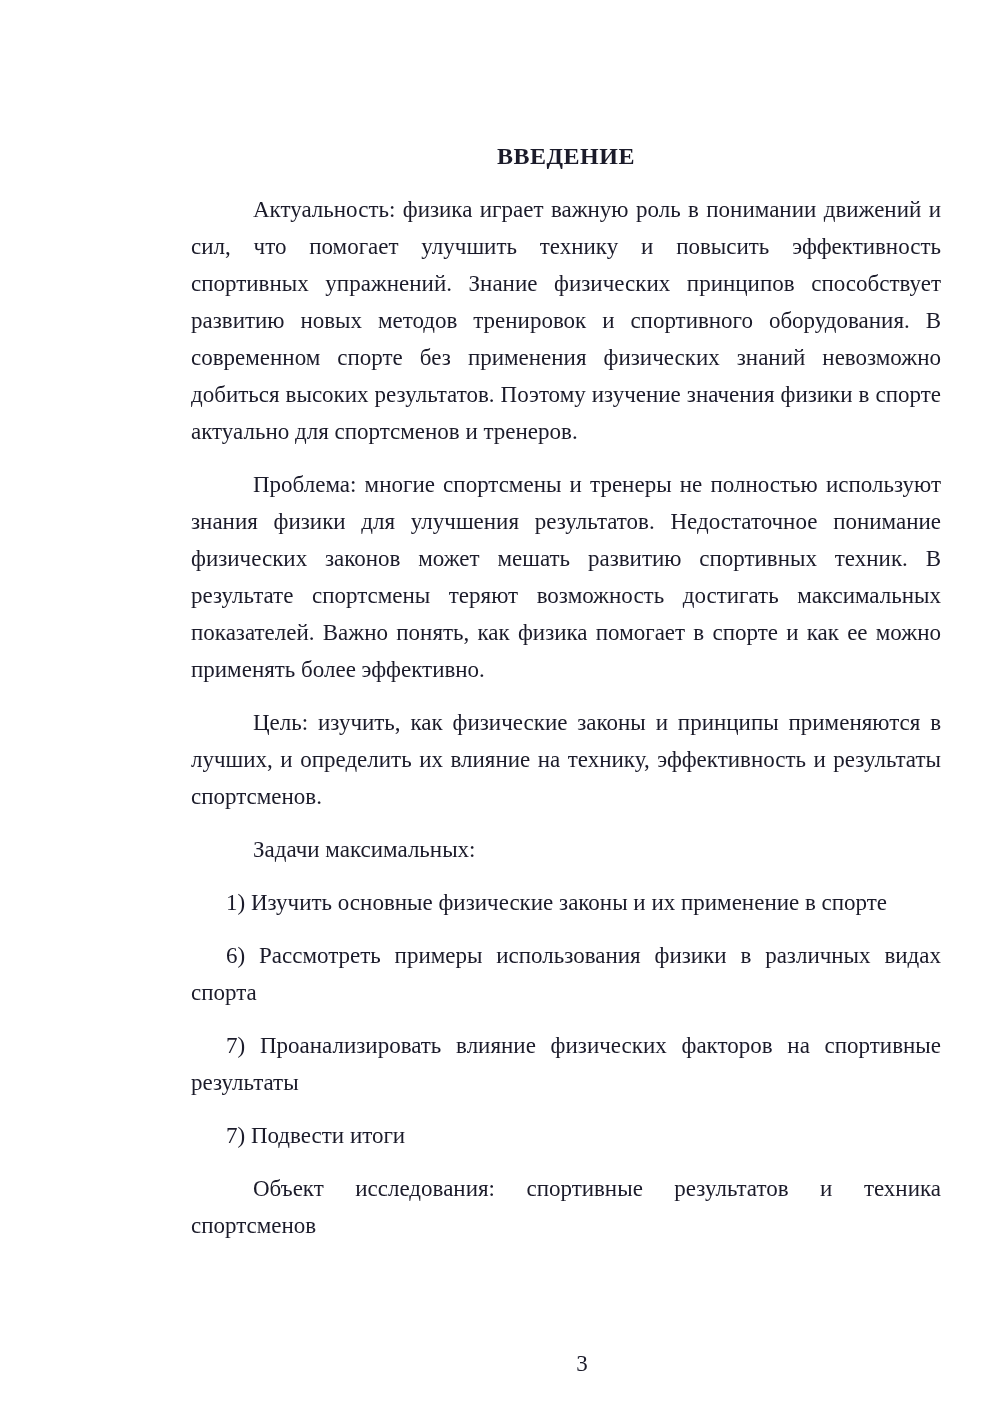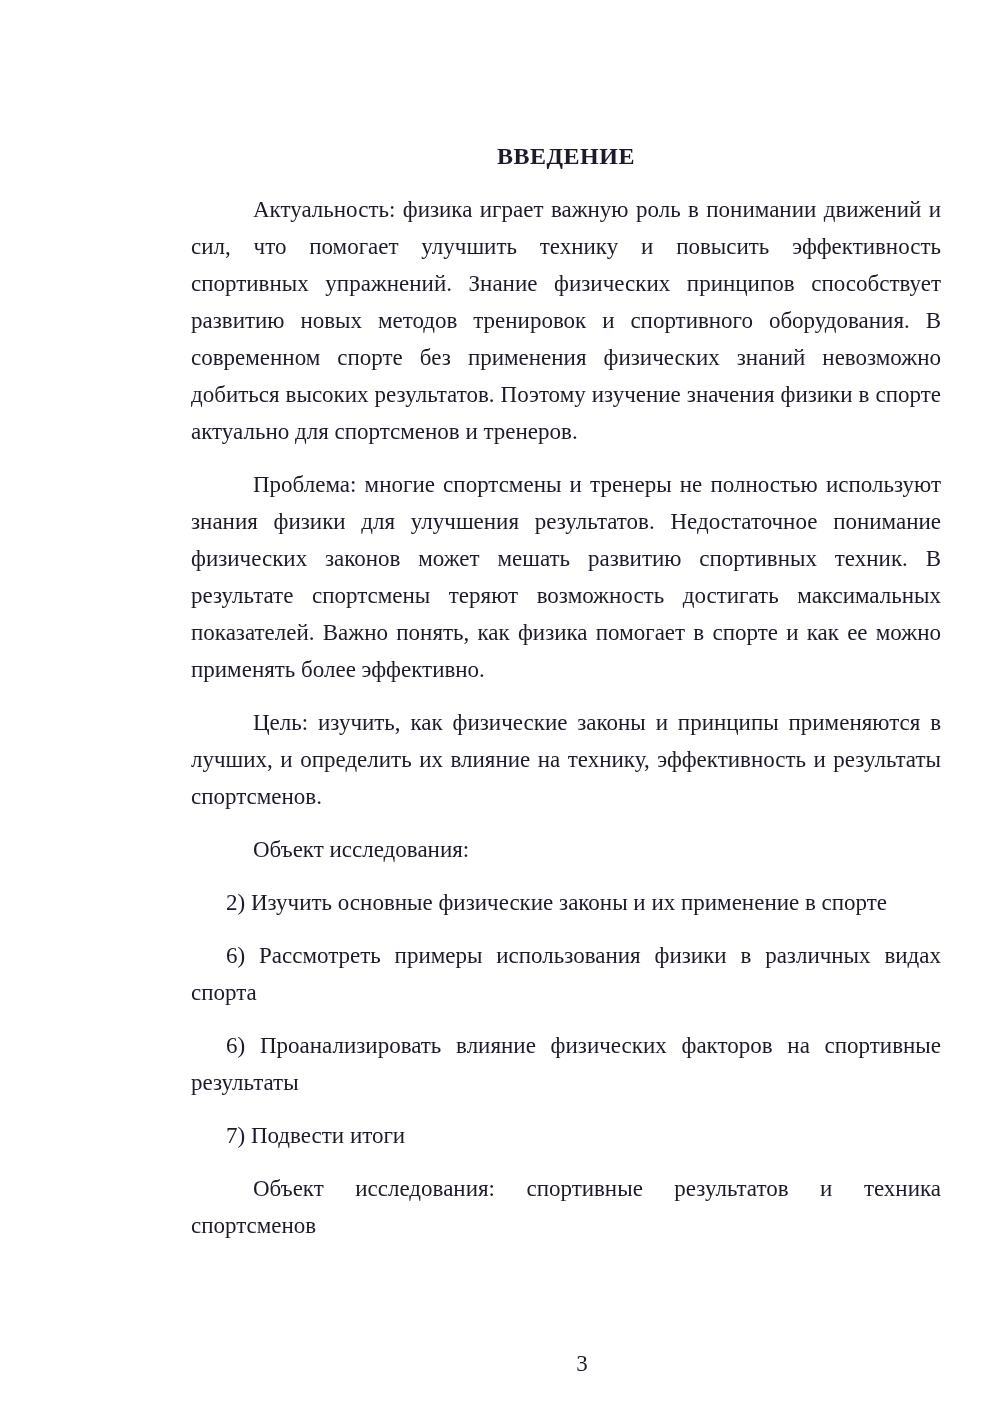--- a/index.html
+++ b/index.html
@@ -49,27 +49,27 @@
 <div class="page">
 
   <h1 class="doc-title">ВВЕДЕНИЕ</h1>
 
   <p class="para">Актуальность: физика играет важную роль в понимании движений и сил, что помогает улучшить технику и повысить эффективность спортивных упражнений. Знание физических принципов способствует развитию новых методов тренировок и спортивного оборудования. В современном спорте без применения физических знаний невозможно добиться высоких результатов. Поэтому изучение значения физики в спорте актуально для спортсменов и тренеров.</p>
 
   <p class="para">Проблема: многие спортсмены и тренеры не полностью используют знания физики для улучшения результатов. Недостаточное понимание физических законов может мешать развитию спортивных техник. В результате спортсмены теряют возможность достигать максимальных показателей. Важно понять, как физика помогает в спорте и как ее можно применять более эффективно.</p>
 
   <p class="para">Цель: изучить, как физические законы и принципы применяются в лучших, и определить их влияние на технику, эффективность и результаты спортсменов.</p>
 
-  <p class="para">Объект исследования:</p>
+  <p class="para">Задачи максимальных:</p>
 
-  <p class="task">2) Изучить основные физические законы и их применение в спорте</p>
+  <p class="task">1) Изучить основные физические законы и их применение в спорте</p>
 
   <p class="task">6) Рассмотреть примеры использования физики в различных видах спорта</p>
 
-  <p class="task">6) Проанализировать влияние физических факторов на спортивные результаты</p>
+  <p class="task">7) Проанализировать влияние физических факторов на спортивные результаты</p>
 
 
   <p class="task">7) Подвести итоги</p>
 
   <p class="para">Объект исследования: спортивные результатов и техника спортсменов</p>
 
 
 
   <div class="page-number">3</div>
 

